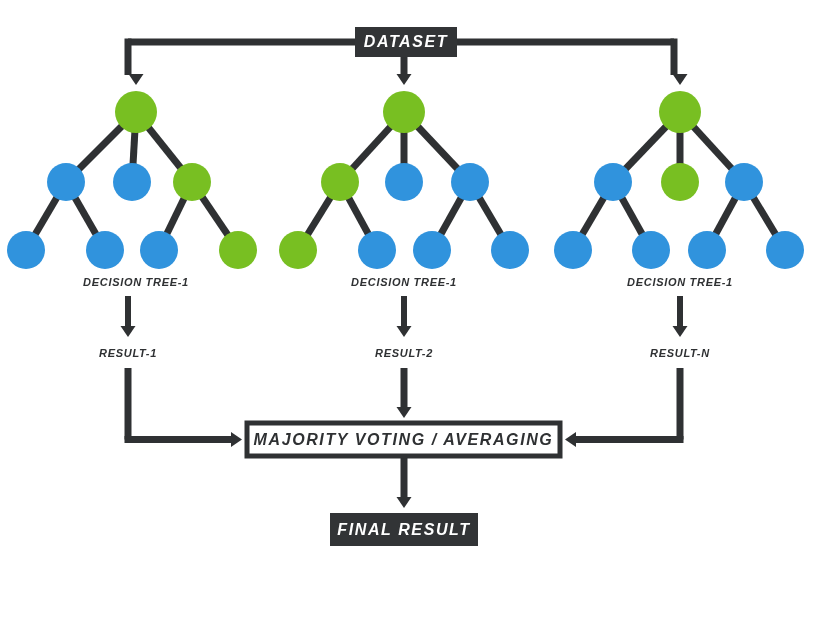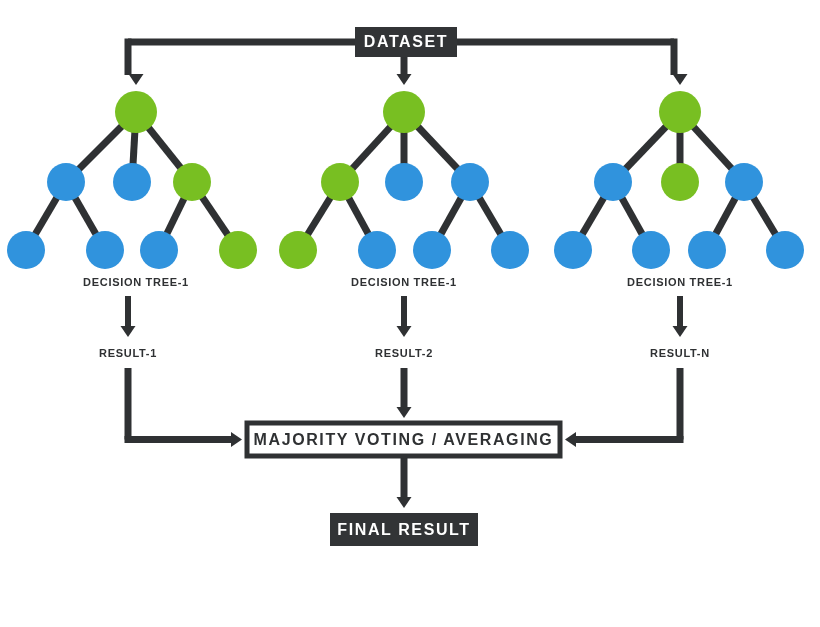--- a/index.html
+++ b/index.html
@@ -10,20 +10,21 @@
   body {
     width: 820px;
     height: 627px;
     font-family: "Liberation Sans", sans-serif;
     overflow: hidden;
   }
   #diagram-root {
     position: relative;
     width: 820px;
     height: 533px;
+    font-style: italic;
   }
   svg#rf-svg {
     display: block;
     width: 820px;
     height: 627px;
   }
   .edge, .conn {
     stroke: #2f3133;
     stroke-width: 7;
     fill: none;

